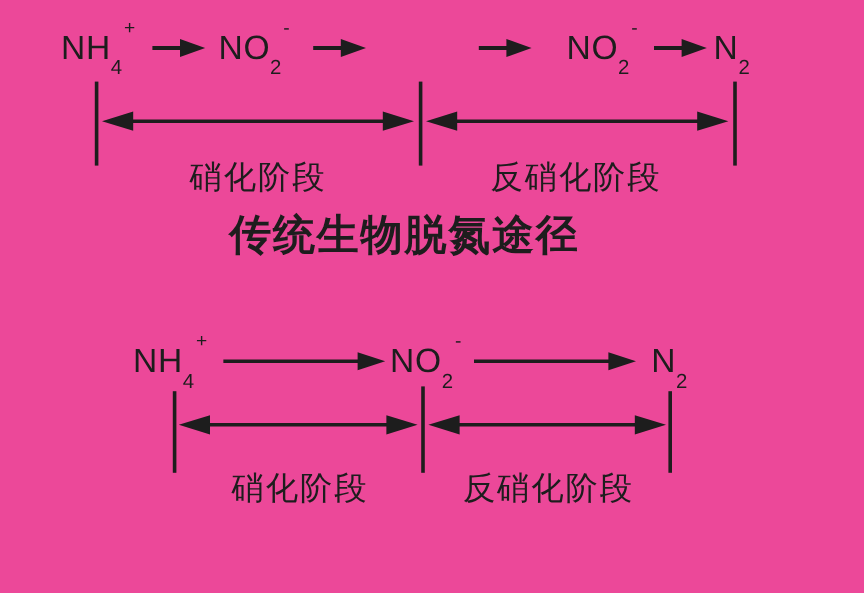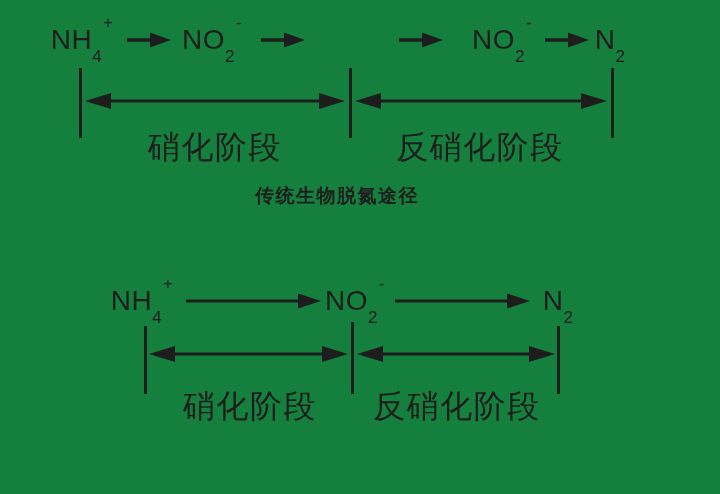--- a/index.html
+++ b/index.html
@@ -1,37 +1,37 @@
 <!DOCTYPE html>
 <html><head>
 <meta charset="utf-8">
 <style>
   html,body{margin:0;padding:0;background:#ffffff;}
   .canvas{
-    position:relative;width:720px;height:494px;background:#15803d;
+    position:relative;width:720px;height:494px;background:#ec4899;
     font-family:"Liberation Sans","DejaVu Sans",sans-serif;color:#1d1d1d;overflow:hidden;
   }
   .layer{position:absolute;inset:0;}
   .formula{
     position:absolute;transform:translate(-50%,-50%);
     font-size:28px;white-space:nowrap;letter-spacing:.5px;
   }
   .formula sub{font-size:17px;position:relative;top:6px;line-height:0;}
   .formula sup{font-size:16px;position:relative;top:-11px;line-height:0;margin-left:1px;}
   .tick{position:absolute;width:3px;background:#1d1d1d;}
   .arrow{position:absolute;display:block;}
   .arrow line{stroke:#1d1d1d;}
   .arrow polygon{fill:#1d1d1d;stroke:none;}
   .stage-label{
     position:absolute;transform:translate(-50%,-50%);
-    font-size:32px;letter-spacing:1.5px;white-space:nowrap;
+    font-size:27px;letter-spacing:1.5px;white-space:nowrap;
   }
   .fig-title{
     position:absolute;transform:translate(-50%,-50%);
-    font-size:19px;font-weight:700;letter-spacing:1.5px;white-space:nowrap;
+    font-size:35px;font-weight:700;letter-spacing:1.5px;white-space:nowrap;
   }
 </style>
 </head>
 <body>
 
 <div class="canvas">
 
   <div class="layer">
 
     <span class="formula" style="left:82px;top:40px"><span>NH</span><sub>4</sub><sup>+</sup></span>

